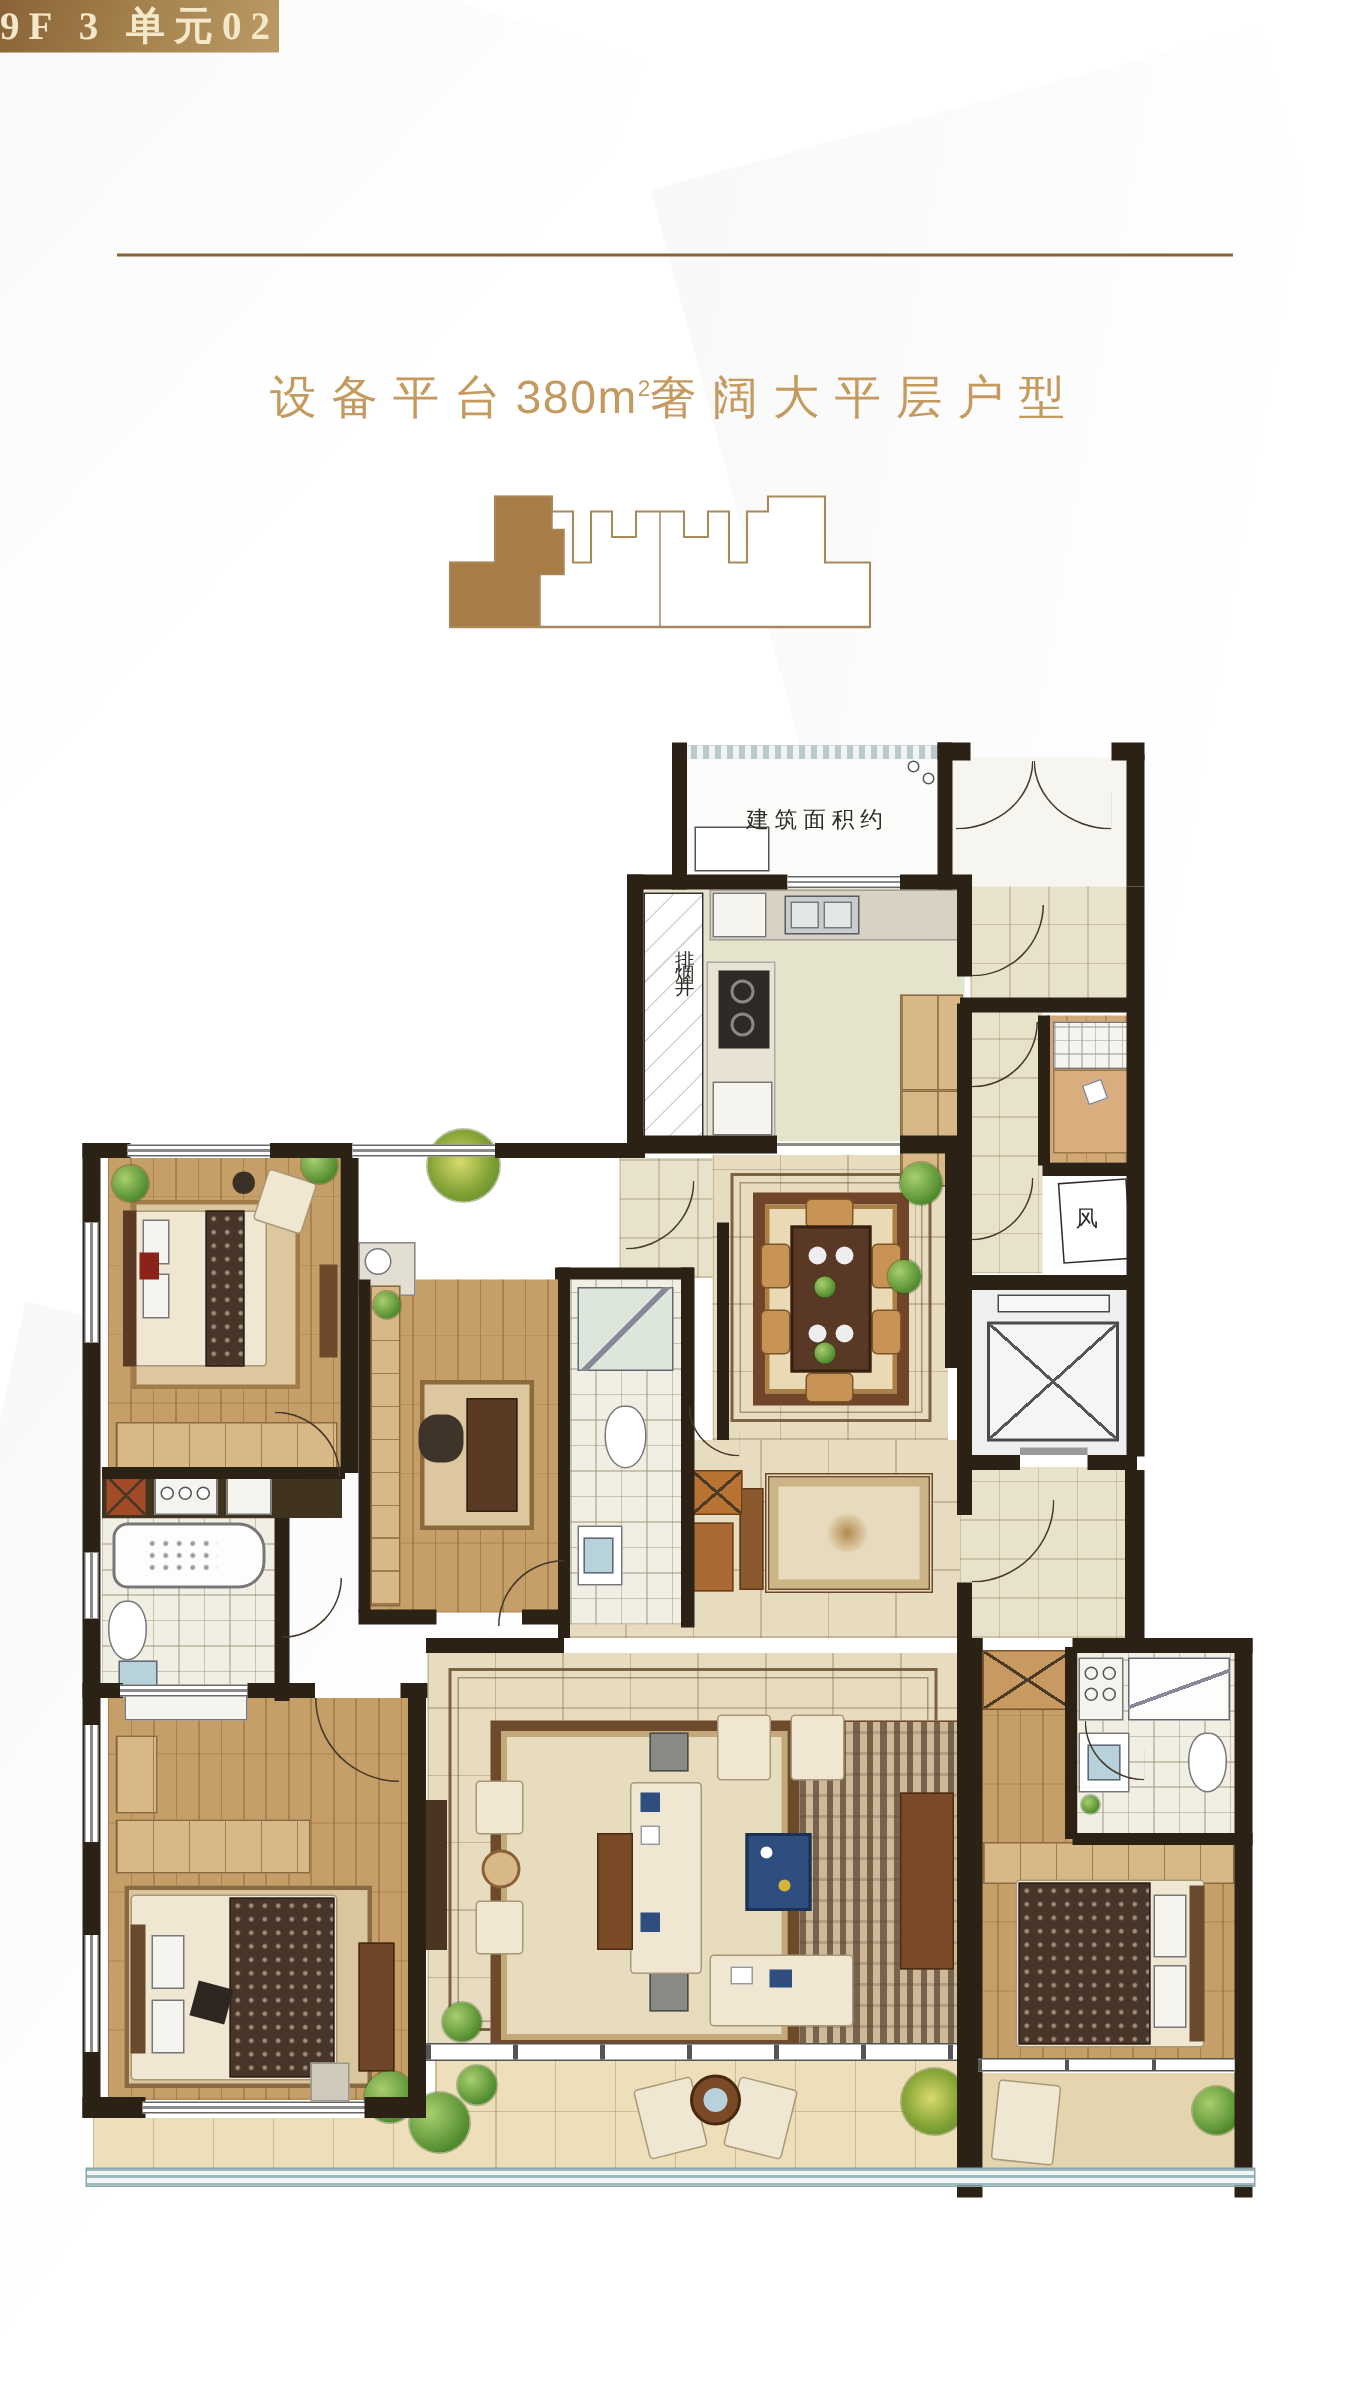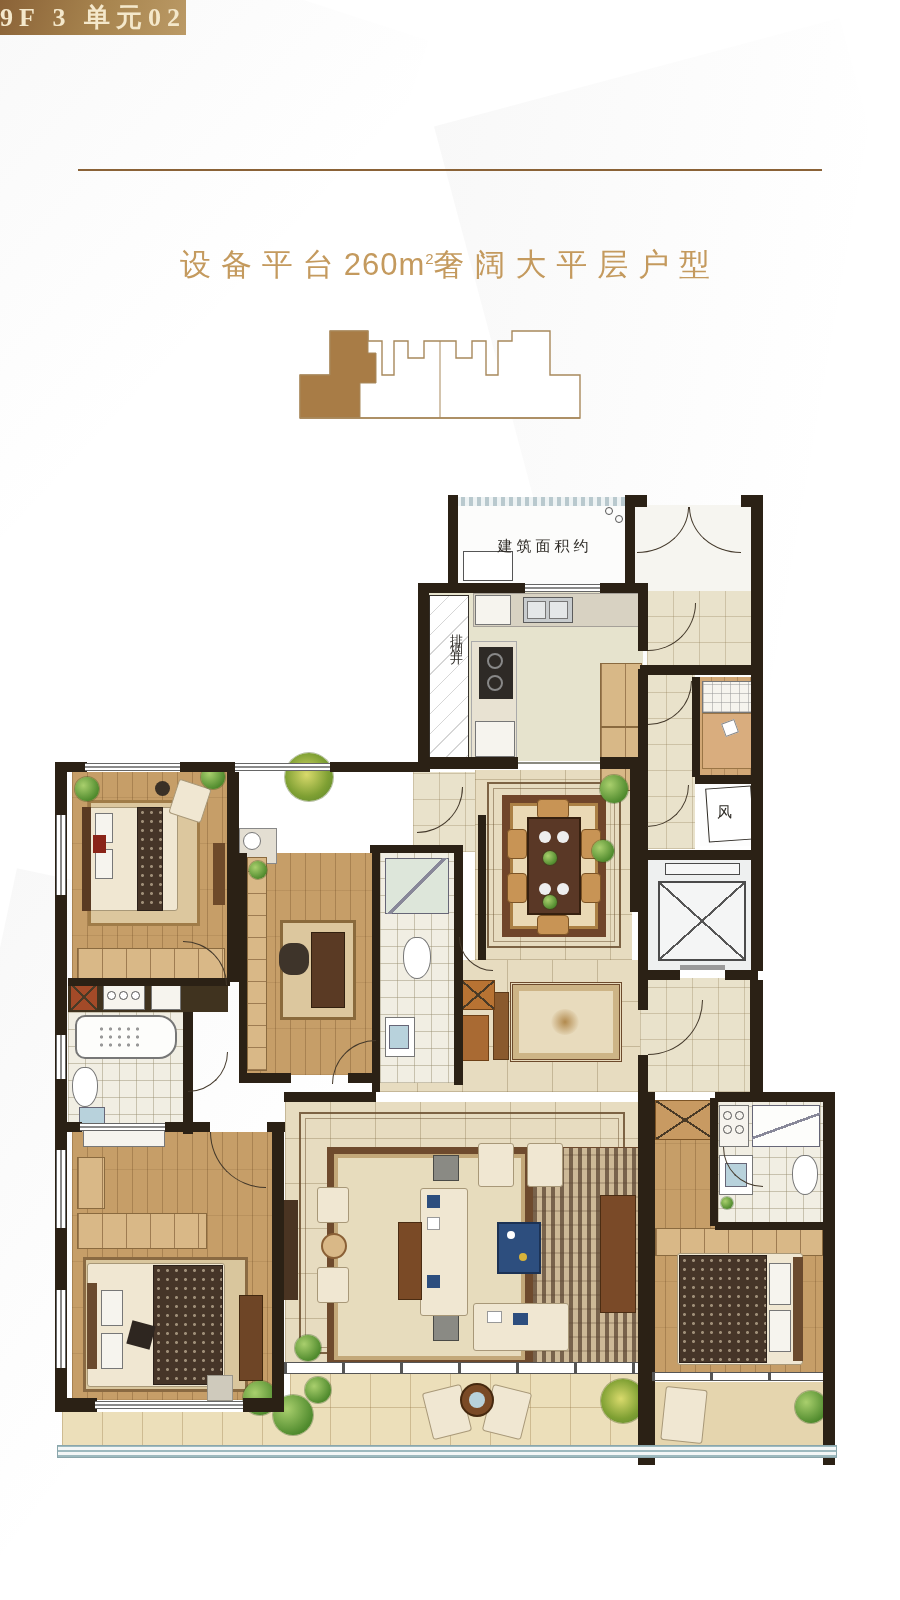--- a/index.html
+++ b/index.html
@@ -90,21 +90,21 @@
 
   <div class="ribbon" style="left:-80px;top:-40px;width:420px;height:640px;transform:rotate(18deg);"></div>
   <div class="ribbon" style="left:520px;top:60px;width:420px;height:720px;transform:rotate(-15deg);"></div>
   <div class="ribbon" style="left:-60px;top:900px;width:380px;height:700px;transform:rotate(12deg);"></div>
 
   <div id="hline" style="left:78px;top:169px;width:744px;height:2px;"></div>
   <div id="banner">
     <span>9F 3 单元02</span>
   </div>
   <div id="subtitle" style="top:244px;">
-    <span>设备平台</span><span class="num">260</span><span class="num">m</span><sup>2</sup><span>奢阔大平层户型</span>
+    <span>设备平台</span><span class="num">380</span><span class="num">m</span><sup>2</sup><span>奢阔大平层户型</span>
   </div>
 
   <svg style="position:absolute;left:290px;top:313px;" width="300" height="110" viewBox="0 0 300 110">
     <path d="M10,105 L10,62 L40,62 L40,18 L78,18 L78,28 L92,28 L92,62 L104,62 L104,28 L118,28 L118,45 L134,45 L134,28 L166,28 L166,45 L182,45 L182,28 L196,28 L196,62 L208,62 L208,28 L222,28 L222,18 L260,18 L260,62 L290,62 L290,105 Z" fill="#ffffff" stroke="var(--keyplan_outline)" stroke-width="1.4"></path>
     <path d="M10,105 L10,62 L40,62 L40,18 L78,18 L78,40 L86,40 L86,70 L70,70 L70,105 Z" fill="var(--keyplan_fill)" stroke="var(--keyplan_outline)" stroke-width="1"></path>
     <line x1="150" y1="28" x2="150" y2="105" stroke="var(--keyplan_outline)" stroke-width="1"></line>
     <line x1="10" y1="105" x2="290" y2="105" stroke="var(--keyplan_outline)" stroke-width="1.6"></line>
   </svg>
 
   <div id="plan">

